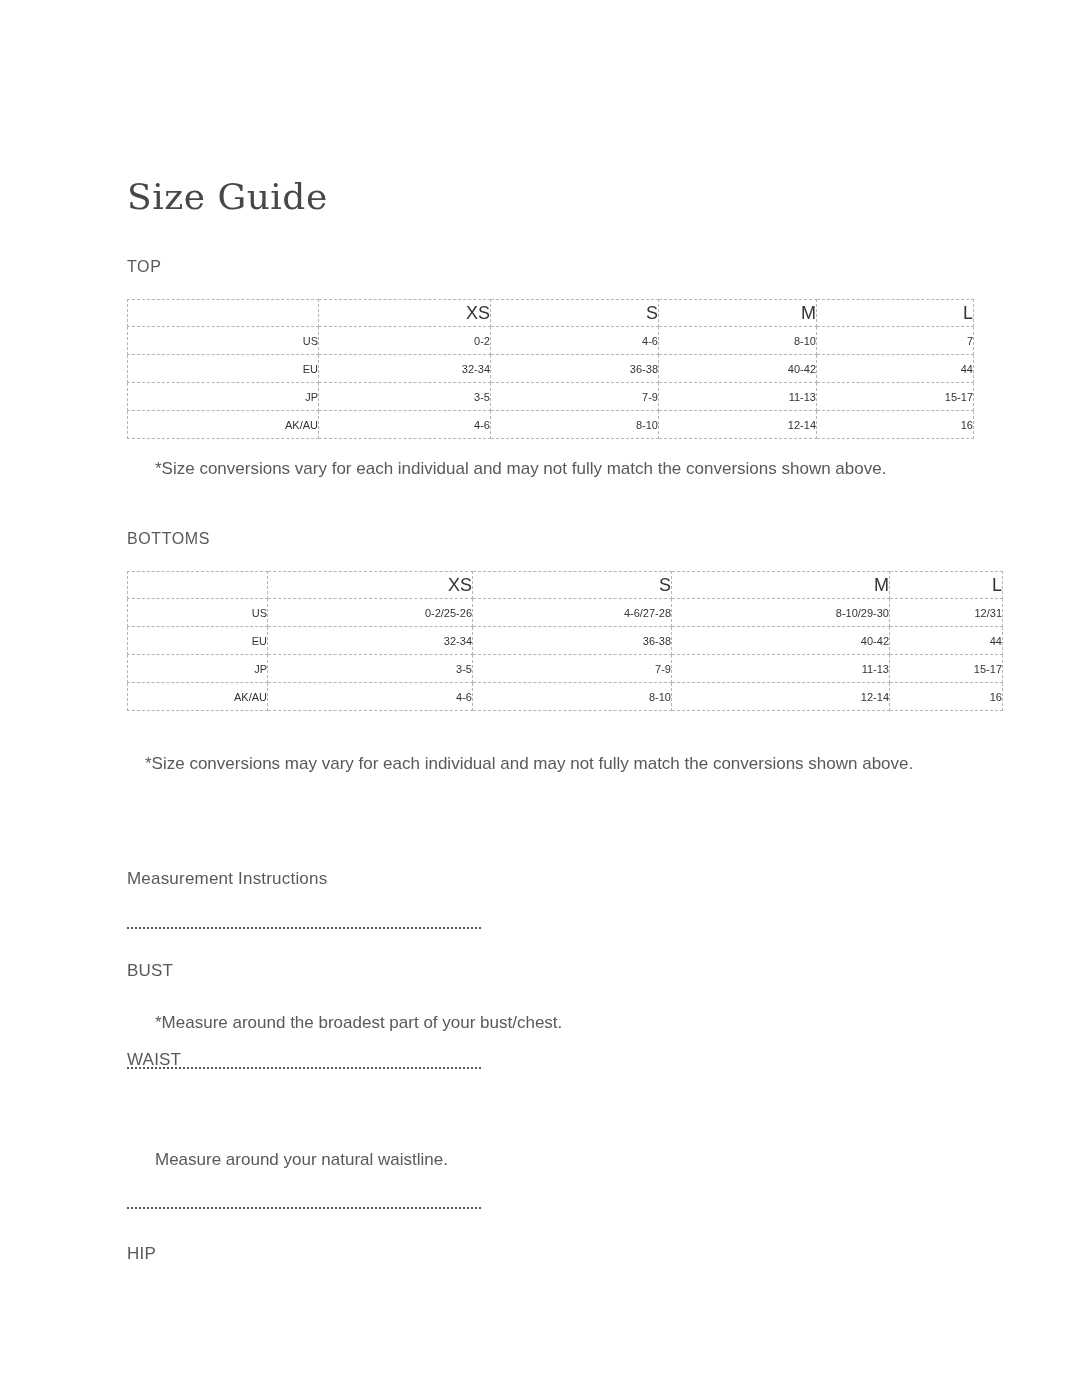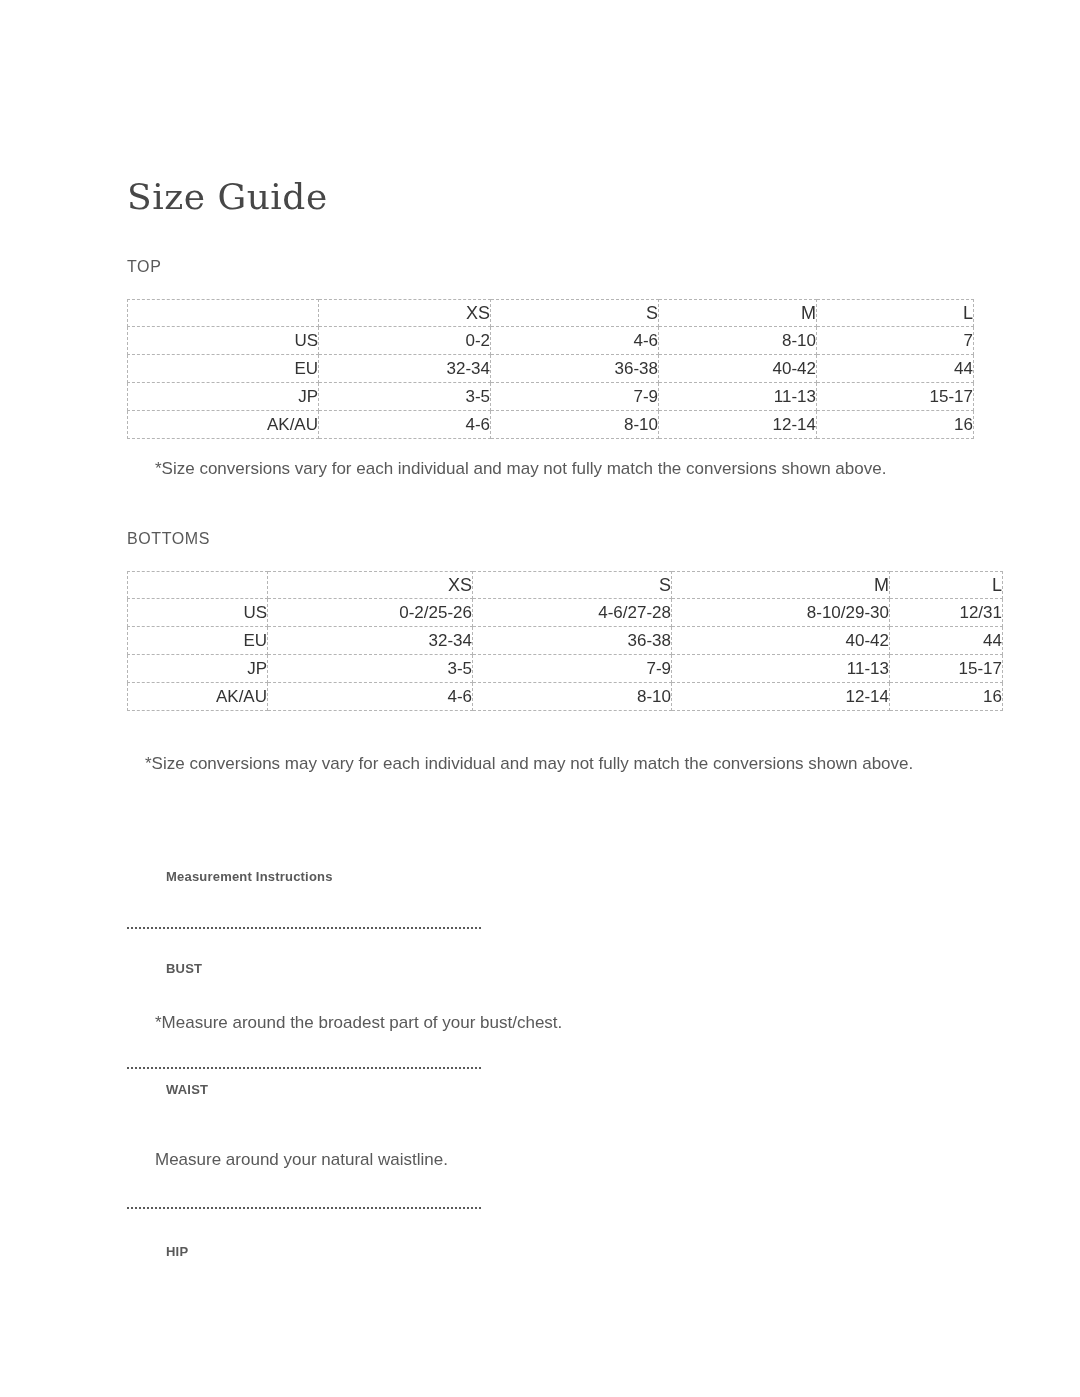--- a/index.html
+++ b/index.html
@@ -15,40 +15,40 @@
   .title{
     left:127px;top:152px;
     font-family:"DejaVu Serif","Liberation Serif",serif;
     font-size:36px;font-weight:400;color:#474747;
     line-height:1.15;letter-spacing:0.5px;margin-top:24px;
   }
   .section-heading{
     font-size:16px;font-weight:400;color:#595959;letter-spacing:0.6px;
   }
   .mi-heading{
-    font-size:13px;font-weight:700;color:#595959;letter-spacing:0.2px;margin-left:39px;
+    font-size:17px;font-weight:400;color:#595959;letter-spacing:0.2px;
   }
   .note{
     font-size:17px;color:#595959;line-height:1.55;margin-left:28px;
   }
   .nowrap{white-space:nowrap;}
   table.size-table{
     border-collapse:collapse;table-layout:fixed;
     font-family:"Liberation Sans",sans-serif;
   }
   table.size-table th, table.size-table td{
     border:1px dashed #b5b5b5;
     text-align:right;vertical-align:middle;
     padding:0;
     color:#333333;
     font-weight:400;
     overflow:hidden;
   }
   table.size-table th{height:26px;font-size:18px;}
-  table.size-table td{height:27px;font-size:17px;margin-top:20px;}
+  table.size-table td{height:27px;font-size:11px;margin-top:20px;}
   .dotted-sep{
     width:354px;height:0;
     border-top:2px dotted #595959;
   }
 </style>
 </head>
 <body>
 
 <div class="page">
 
@@ -163,21 +163,21 @@
   <div class="abs mi-heading" style="left:127px;top:869px;">Measurement Instructions</div>
 
   <div class="abs dotted-sep" style="left:127px;top:927px;"></div>
 
   <div class="abs mi-heading" style="left:127px;top:961px;">BUST</div>
 
   <div class="abs note nowrap" style="left:127px;top:1010px;">*Measure around the broadest part of your bust/chest.</div>
 
   <div class="abs dotted-sep" style="left:127px;top:1067px;"></div>
 
-  <div class="abs mi-heading" style="left:127px;top:1082px;">WAIST</div>
+  <div class="abs mi-heading" style="left:127px;top:1050px;">WAIST</div>
 
   <div class="abs note nowrap" style="left:127px;top:1147px;">Measure around your natural waistline.</div>
 
   <div class="abs dotted-sep" style="left:127px;top:1207px;"></div>
 
   <div class="abs mi-heading" style="left:127px;top:1244px;">HIP</div>
 
 </div>
 
 </body></html>

